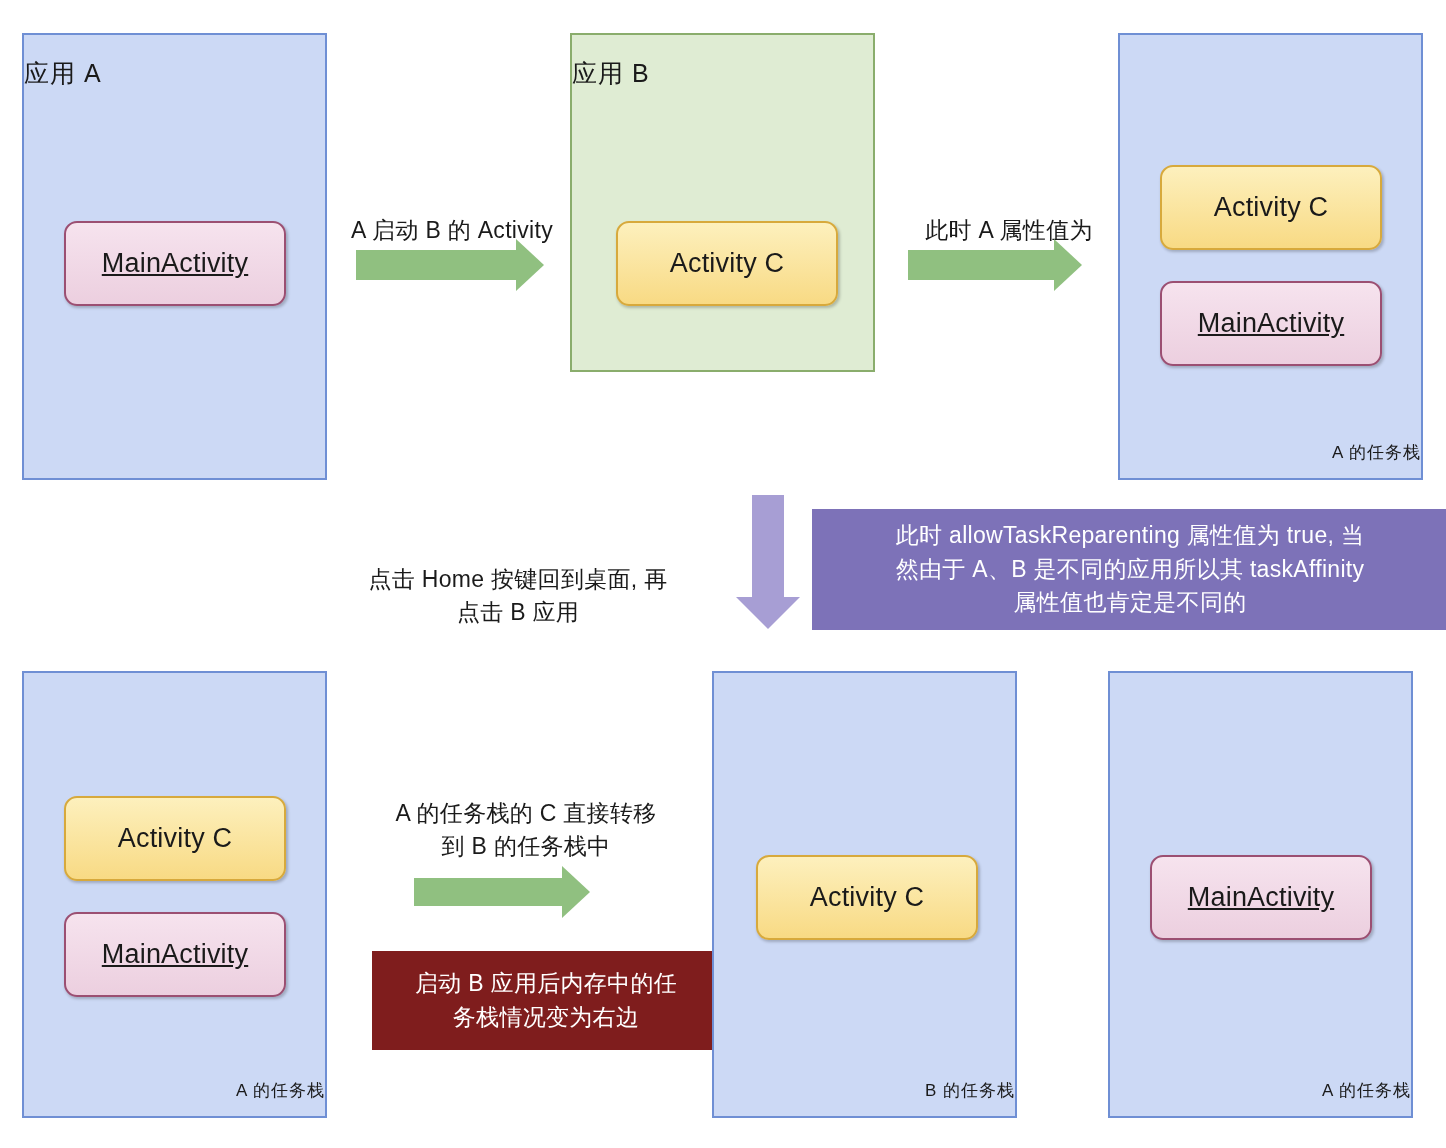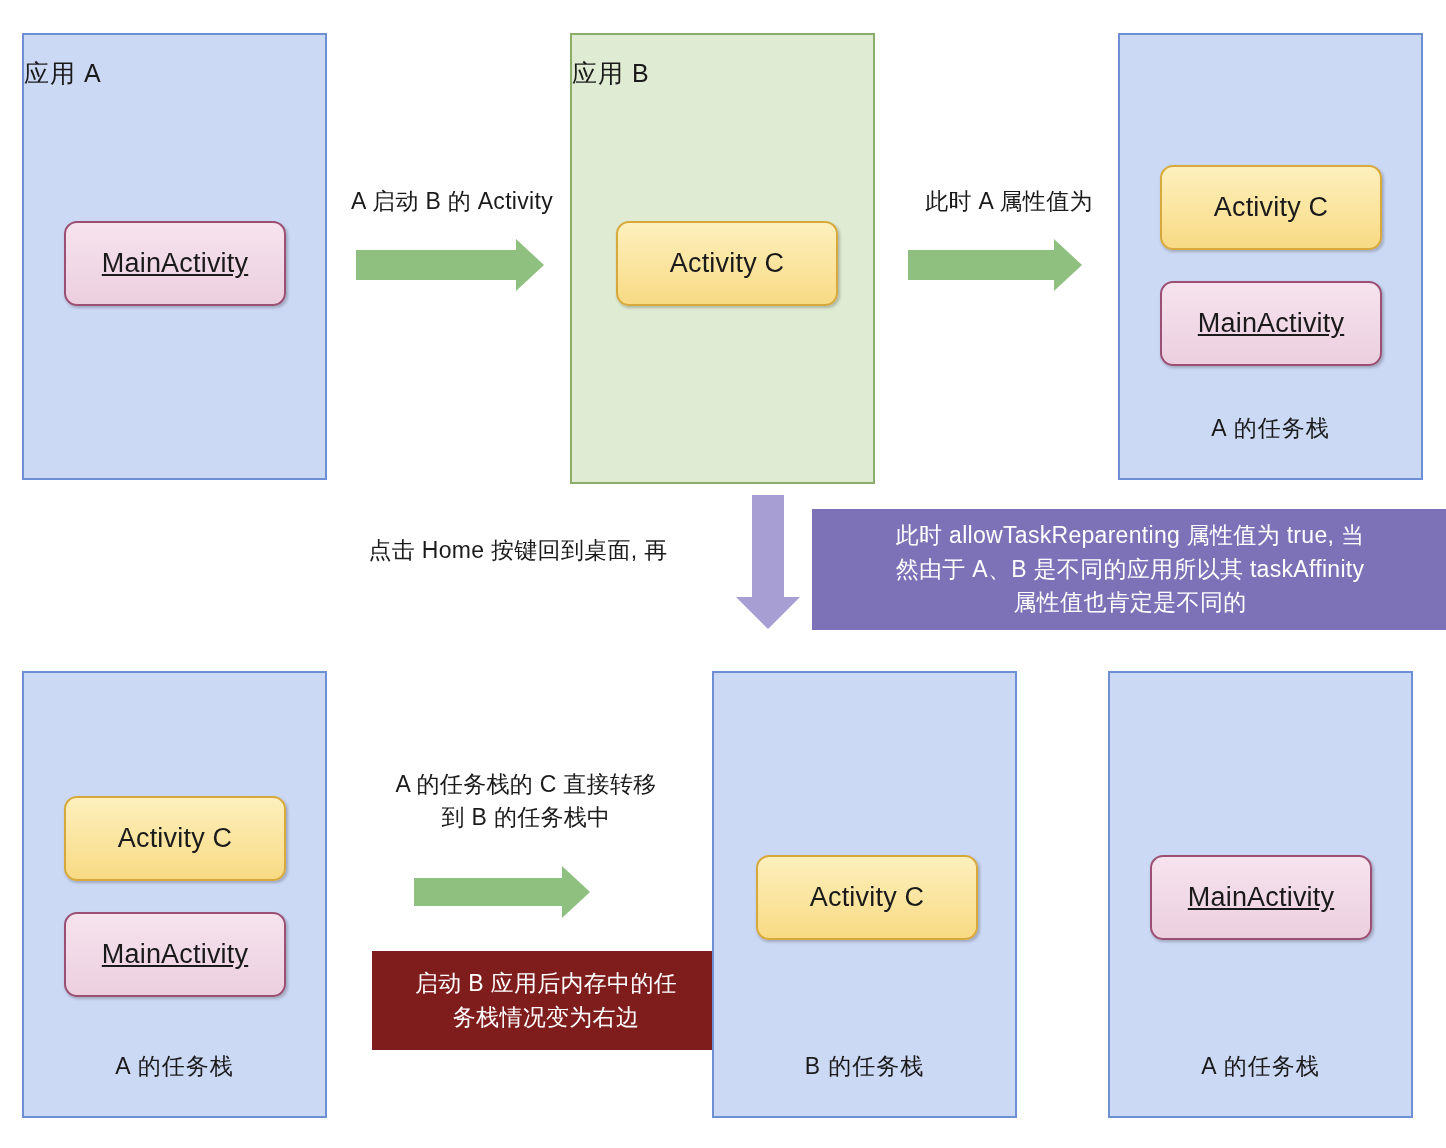--- a/index.html
+++ b/index.html
@@ -38,25 +38,25 @@
     top: 22px;
     left: 0;
     right: 0;
     text-align: left;
     font-size: 25px;
     letter-spacing: 1px;
     color: #1a1a1a;
   }
   .panel-footer {
     position: absolute;
-    bottom: 34px;
+    bottom: 14px;
     left: 0;
     right: 0;
-    text-align: center;
-    font-size: 23px;
+    text-align: right;
+    font-size: 17px;
     letter-spacing: 1px;
     color: #1a1a1a;
   }
 
   
   .chip {
     position: absolute;
     box-sizing: border-box;
     display: flex;
     align-items: center;
@@ -113,20 +113,21 @@
   }
 
   
   .label {
     position: absolute;
     text-align: center;
     font-size: 23px;
     line-height: 1.42;
     color: #1a1a1a;
     letter-spacing: 0.3px;
+    margin-top: 29px;
   }
 
   
   .callout {
     position: absolute;
     box-sizing: border-box;
     display: flex;
     align-items: center;
     justify-content: center;
     text-align: center;
@@ -145,36 +146,37 @@
 <div class="canvas">
 
   <div class="panel" style="left:22px; top:33px; width:305px; height:447px;">
     <div class="panel-title">应用 A</div>
     <div class="chip pink" style="left:40px; top:186px; width:222px; height:85px;">MainActivity</div>
   </div>
 
   <div class="label" style="left:338px; top:185px; width:228px;">A 启动 B 的 Activity</div>
   <div class="arrow-right" style="left:356px; top:250px; width:160px; height:30px;"></div>
 
-  <div class="panel green" style="left:570px; top:33px; width:305px; height:451px;text-decoration:underline;">
+  <div class="panel green" style="left:570px; top:33px; width:305px; height:339px;text-decoration:underline;">
     <div class="panel-title">应用 B</div>
     <div class="chip yellow" style="left:44px; top:186px; width:222px; height:85px;">Activity C</div>
   </div>
 
   <div class="label" style="left:898px; top:185px; width:222px;">此时 A 属性值为</div>
   <div class="arrow-right" style="left:908px; top:250px; width:146px; height:30px;"></div>
 
   <div class="panel" style="left:1118px; top:33px; width:305px; height:447px;">
     <div class="chip yellow" style="left:40px; top:130px; width:222px; height:85px;">Activity C</div>
     <div class="chip pink" style="left:40px; top:246px; width:222px; height:85px;">MainActivity</div>
     <div class="panel-footer">A 的任务栈</div>
   </div>
 
   <div class="label" style="left:323px; top:534px; width:390px;">
     <div>点击 Home 按键回到桌面, 再</div>
+    <div>点击 B 应用</div>
   </div>
 
   <div class="arrow-down" style="left:752px; top:495px; width:32px; height:102px;"></div>
 
   <div class="callout purple" style="left:812px; top:509px; width:636px; height:121px;">
     <div>
       <div>此时 allowTaskReparenting 属性值为 true, 当</div>
       <div>然由于 A、B 是不同的应用所以其 taskAffinity</div>
       <div>属性值也肯定是不同的</div>
     </div>

